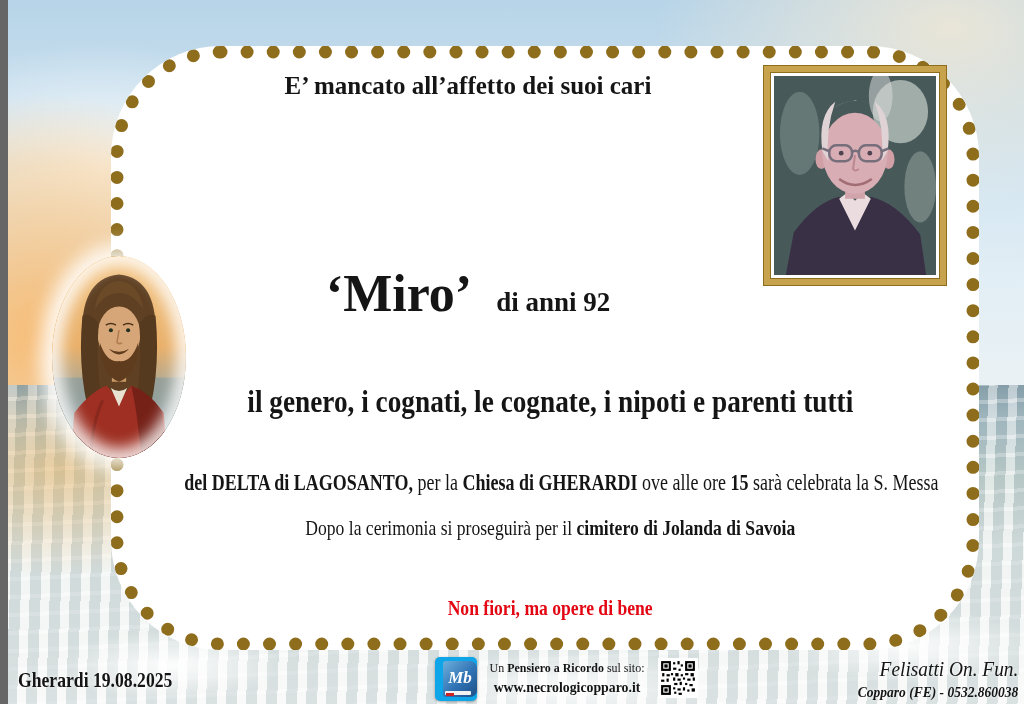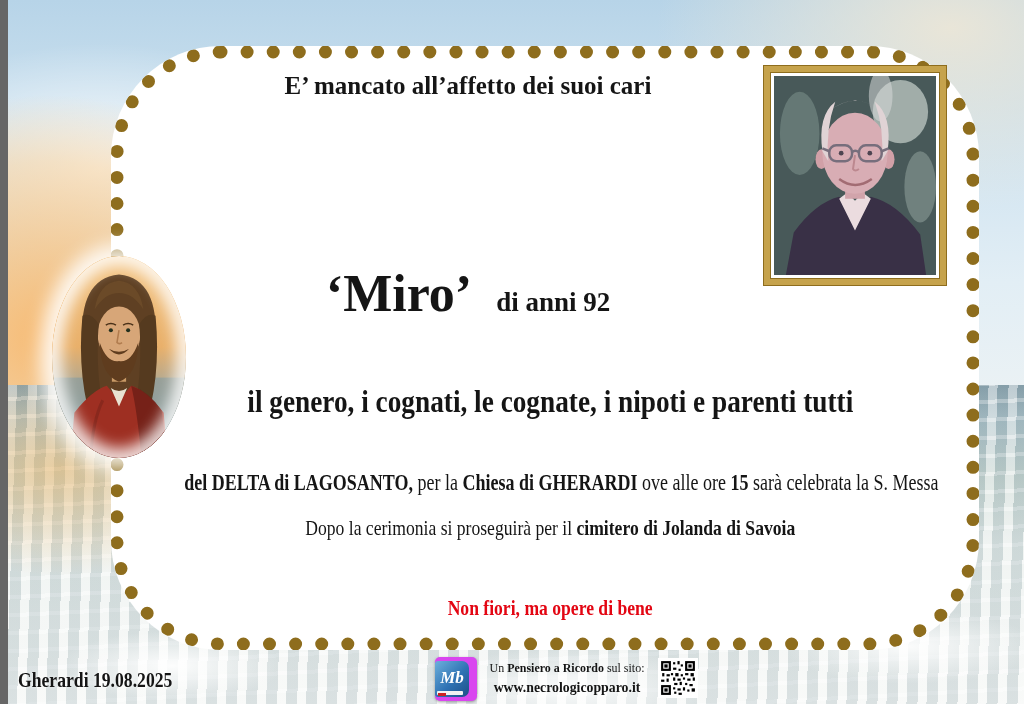--- a/index.html
+++ b/index.html
@@ -63,22 +63,22 @@
   .fam span{display:inline-block;transform:scaleX(.88);transform-origin:50% 50%;white-space:nowrap;}
   .fam1{top:344px;} .fam2{top:384px;}
   .fun{left:82px;width:920px;font-size:22.5px;}
   .fun>span{display:inline-block;transform:scaleX(.8);transform-origin:50% 50%;white-space:nowrap;}
   .fun1{top:432px;} .fun2{top:470px;}
   .fun3{top:515px;font-size:22px;} .fun4{top:557px;font-size:22px;}
   .fun5{top:595px;font-size:22px;font-weight:bold;color:var(--alert-red,#e30613);}
   
   .place-date{position:absolute;left:10px;top:668px;font-size:21px;font-weight:bold;white-space:nowrap;
     transform:scaleX(.84);transform-origin:0 50%;text-shadow:0 0 5px rgba(255,255,255,.85);}
-  .mb-logo{position:absolute;left:427px;top:657px;width:42px;height:44px;background:#d946ef;border-radius:5px;
-    box-shadow:0 1px 3px rgba(0,0,0,.35);display:flex;align-items:center;justify-content:flex-start;}
+  .mb-logo{position:absolute;left:427px;top:657px;width:42px;height:44px;background:#0ea5e9;border-radius:5px;
+    box-shadow:0 1px 3px rgba(0,0,0,.35);display:flex;align-items:center;justify-content:flex-end;}
   .mb-book{position:relative;width:34px;height:36px;border-radius:3px 7px 7px 3px;
     background:linear-gradient(135deg,#6db0dc 0%,#2f72b4 55%,#1d4f86 100%);
     display:flex;align-items:center;justify-content:center;}
   .mb-book i{position:absolute;left:2px;bottom:2px;width:26px;height:4px;background:#f2f2f2;border-radius:1px;}
   .mb-book b{position:absolute;left:3px;bottom:1px;width:8px;height:3px;background:#cc2222;}
   .mb-book span{font-style:italic;font-weight:bold;font-size:17px;color:#fff;line-height:1;margin-bottom:4px;}
   .site-block{position:absolute;left:468px;top:660px;width:182px;text-align:center;}
   .site-line1{font-size:13px;white-space:nowrap;transform:scaleX(.92);transform-origin:50% 50%;}
   .site-url{font-size:15px;font-weight:bold;white-space:nowrap;transform:scaleX(.92);transform-origin:50% 50%;margin-top:3px;}
   .qr{position:absolute;left:650px;top:658px;width:40px;height:40px;background:#fff;padding:2px;box-sizing:border-box;}
@@ -236,13 +236,17 @@
           <rect x="16" y="26" width="3" height="2"></rect>
         <rect x="21" y="25" width="2" height="3"></rect>
           <rect x="25" y="27" width="2" height="2"></rect>
           <rect x="29" y="26" width="3" height="3"></rect>
         <rect x="13" y="29" width="2" height="2"></rect>
           <rect x="17" y="30" width="3" height="2"></rect>
       </g>
     </svg>
   </div>
 
+  <div class="agency">
+    <div class="agency-name">Felisatti On. Fun.</div>
+    <div class="agency-info">Copparo (FE) - 0532.860038</div>
+  </div>
 </div>
 
 </body></html>

